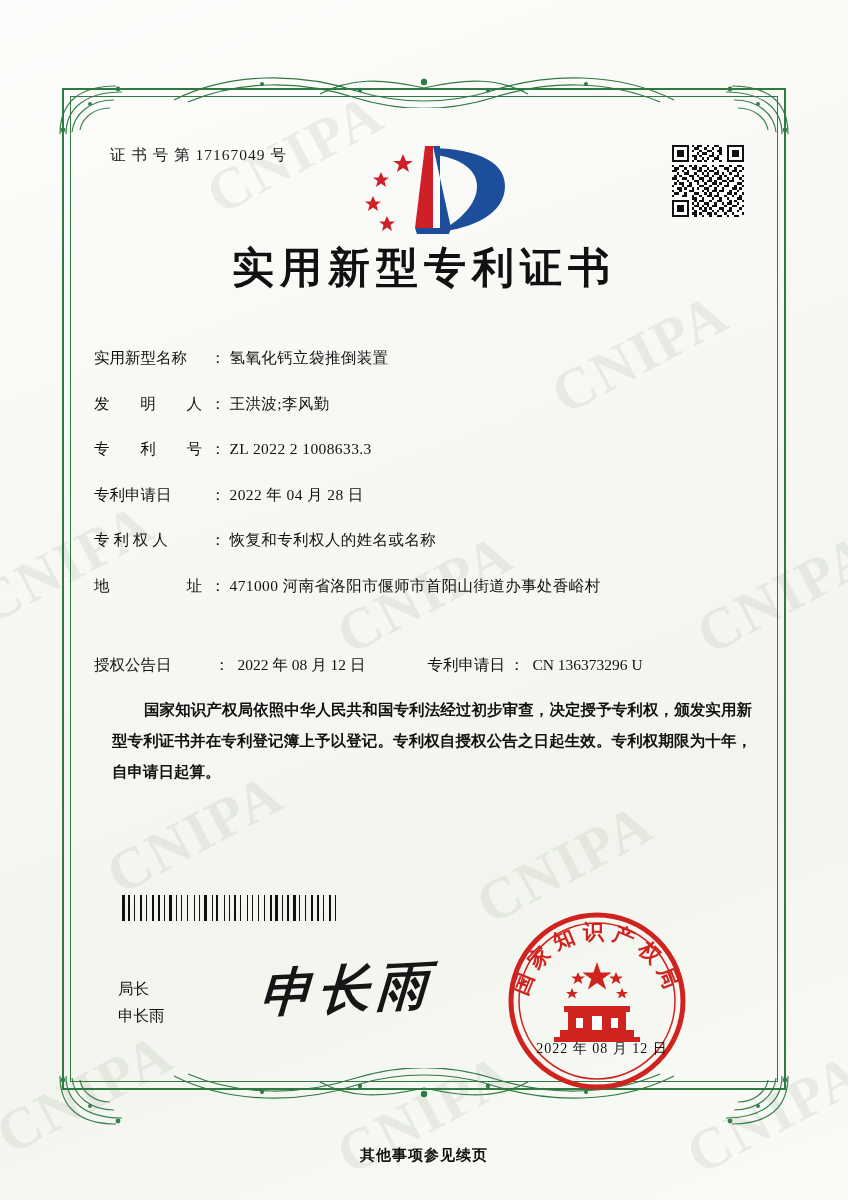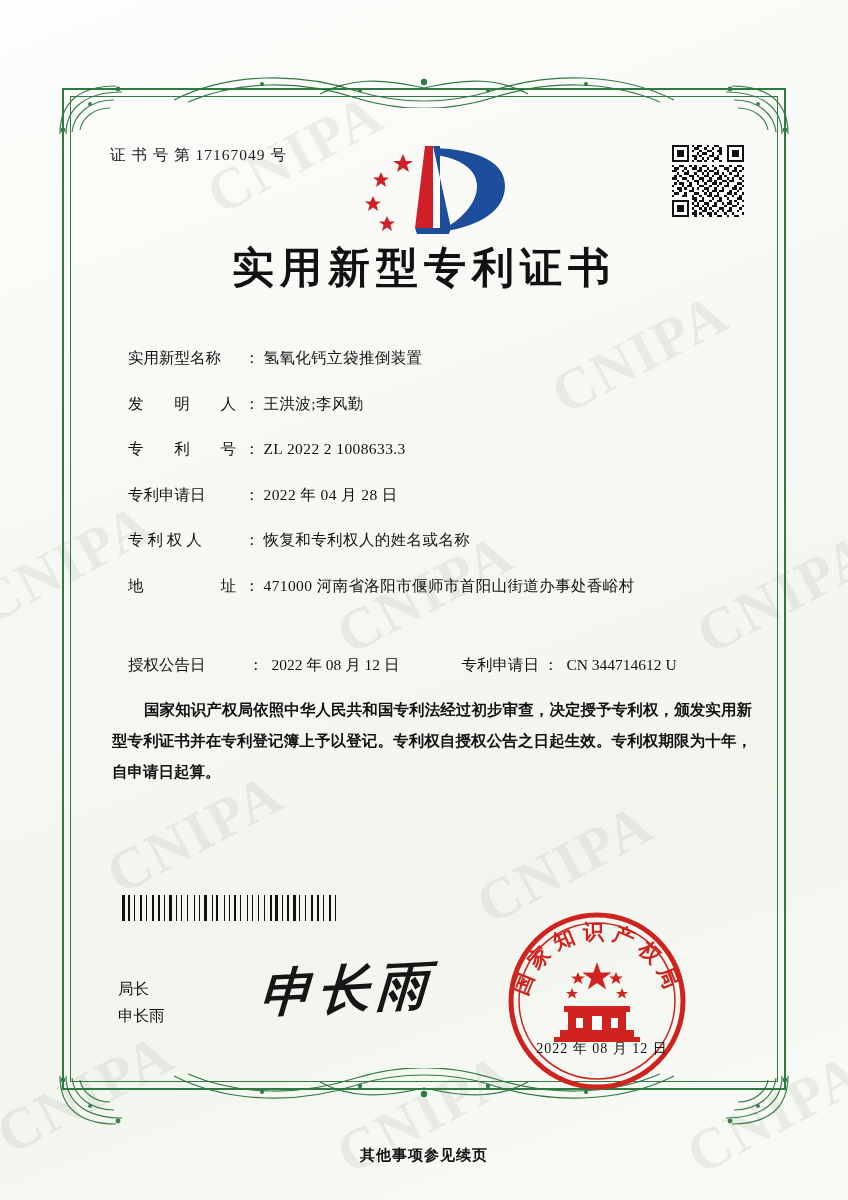--- a/index.html
+++ b/index.html
@@ -122,21 +122,21 @@
     font-size: 42px;
     font-weight: bold;
     letter-spacing: 6px;
     color: #111111;
     font-family: "Liberation Serif", "DejaVu Serif", serif;
   }
 
   
   .fields {
     position: absolute;
-    left: 128px;
+    left: 94px;
     top: 348px;
     width: 640px;
   }
   .field-row {
     display: flex;
     align-items: baseline;
     margin-bottom: 24.5px;
     font-size: 15.5px;
     color: #111111;
   }
@@ -659,21 +659,21 @@
       </div>
     </div>
 
   <div class="fields" style="top:655px;">
     <div class="field-row pair">
       <span class="field-label">授权公告日</span>
       <span class="field-colon">：</span>
       <span>2022 年 08 月 12 日</span>
       <span class="pair-second-label">专利申请日</span>
       <span class="field-colon">：</span>
-      <span>CN 344714612 U</span>
+      <span>CN 136373296 U</span>
     </div>
   </div>
 
   <div class="paragraphs">
     <p>国家知识产权局依照中华人民共和国专利法经过初步审查，决定授予专利权，颁发实用新型专利证书并在专利登记簿上予以登记。专利权自授权公告之日起生效。专利权期限为十年，自申请日起算。</p>
   </div>
 
   <div class="barcode" id="barcode-root">
       <i style="width: 3px; margin-right: 1px;"></i>
       <i style="width: 1px; margin-right: 2px; background: transparent;"></i>

